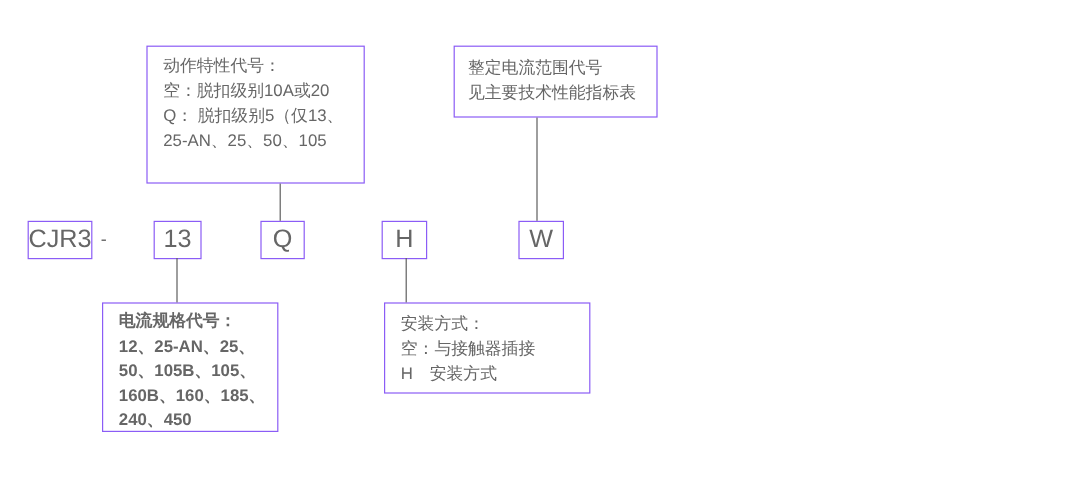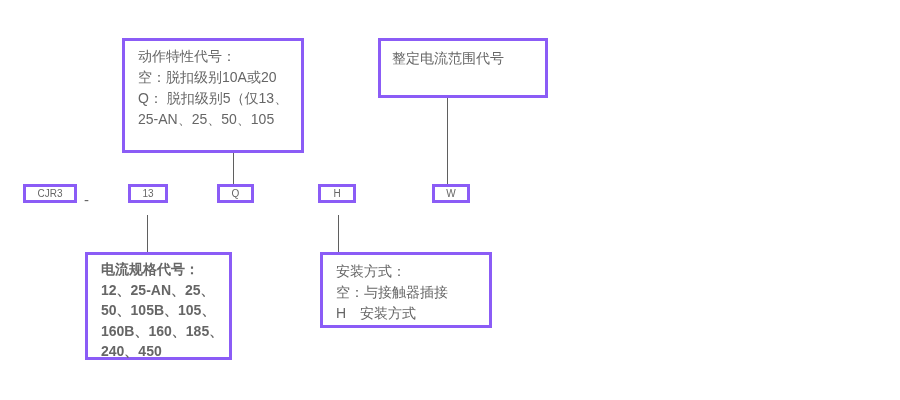--- a/index.html
+++ b/index.html
@@ -12,37 +12,37 @@
     width: 900px;
     height: 400px;
     background: #ffffff;
     font-family: "Liberation Sans", "DejaVu Sans", sans-serif;
     color: #666666;
     overflow: hidden;
   }
   .box {
     position: absolute;
     box-sizing: border-box;
-    border: 3px solid #8b5cf6;
+    border: 1px solid #8b5cf6;
     background: #ffffff;
   }
   .callout {
     font-size: 14px;
     line-height: 21px;
   }
   .callout .tline {
     white-space: nowrap;
   }
   .code-box {
     top: 184px;
-    height: 19px;
+    height: 32px;
     display: flex;
     align-items: center;
     justify-content: center;
-    font-size: 10px;
+    font-size: 21px;
     color: #666666;
   }
   .separator {
     position: absolute;
     top: 184px;
     height: 31px;
     line-height: 31px;
     font-size: 15px;
     color: #666666;
   }
@@ -79,20 +79,21 @@
 
   <div class="box callout" id="callout-action">
     <div class="tline">动作特性代号：</div>
     <div class="tline">空：脱扣级别10A或20</div>
     <div class="tline">Q： 脱扣级别5（仅13、</div>
     <div class="tline">25-AN、25、50、105</div>
   </div>
 
   <div class="box callout" id="callout-range">
     <div class="tline">整定电流范围代号</div>
+    <div class="tline">见主要技术性能指标表</div>
   </div>
 
   <div class="box code-box" id="box-prefix">CJR3</div>
   <div class="separator" id="sep-dash">-</div>
   <div class="box code-box" id="box-13">13</div>
   <div class="box code-box" id="box-q">Q</div>
   <div class="box code-box" id="box-h">H</div>
   <div class="box code-box" id="box-w">W</div>
 
   <div class="box callout" id="callout-current">

